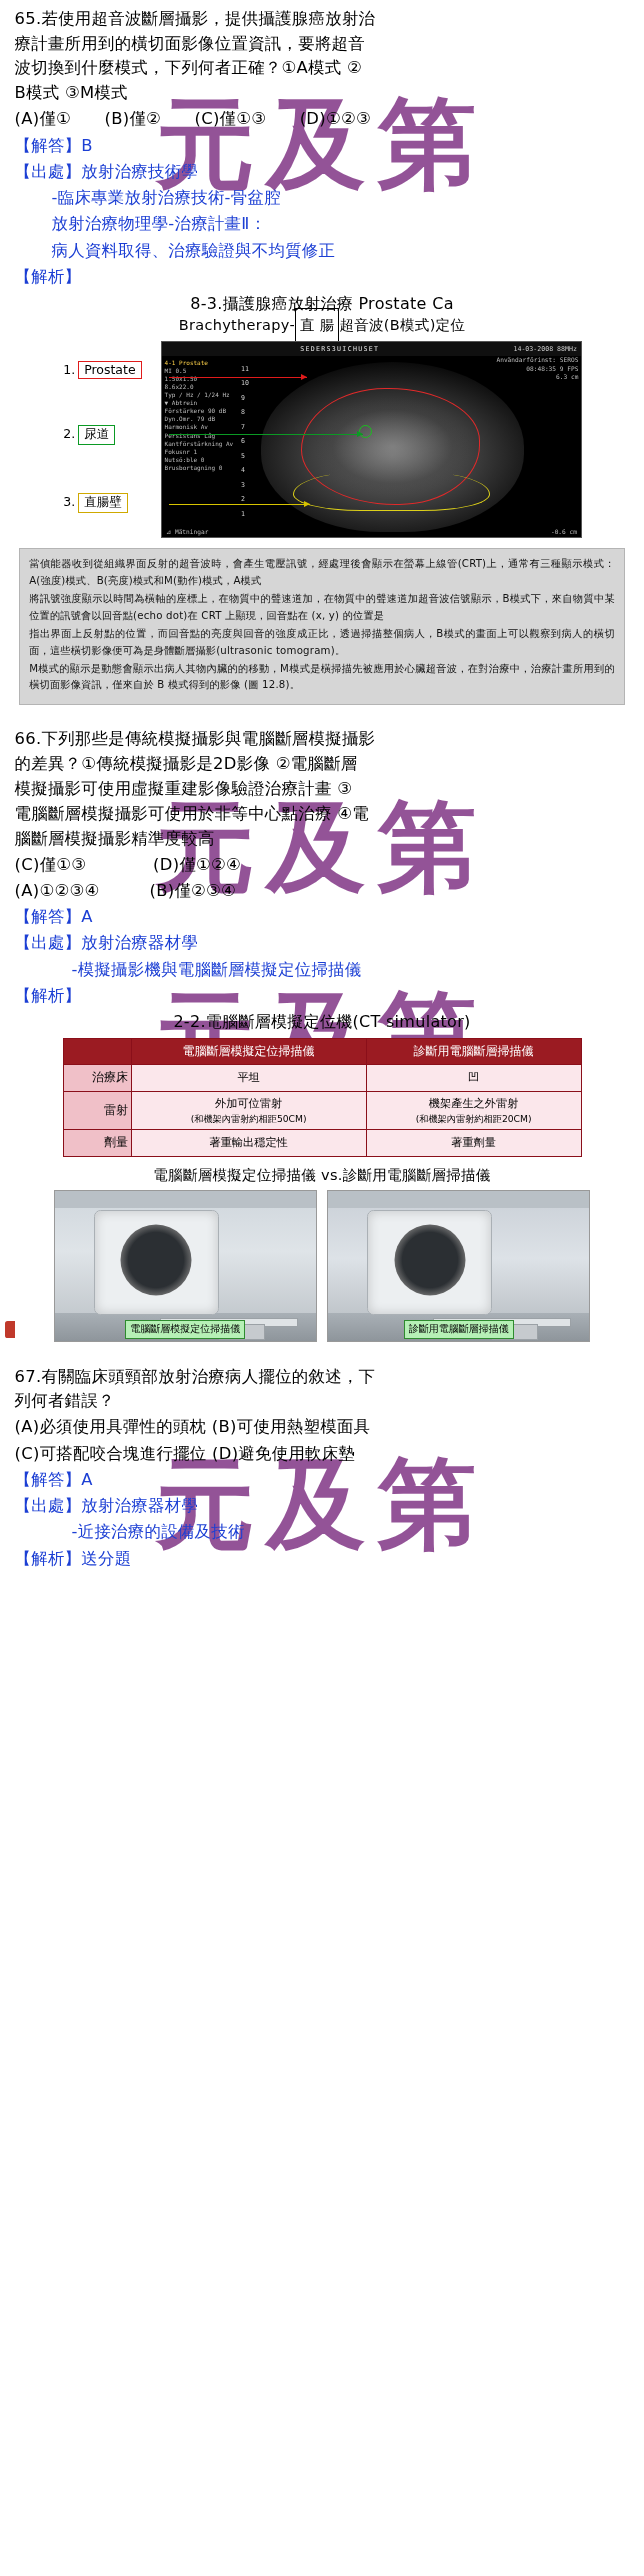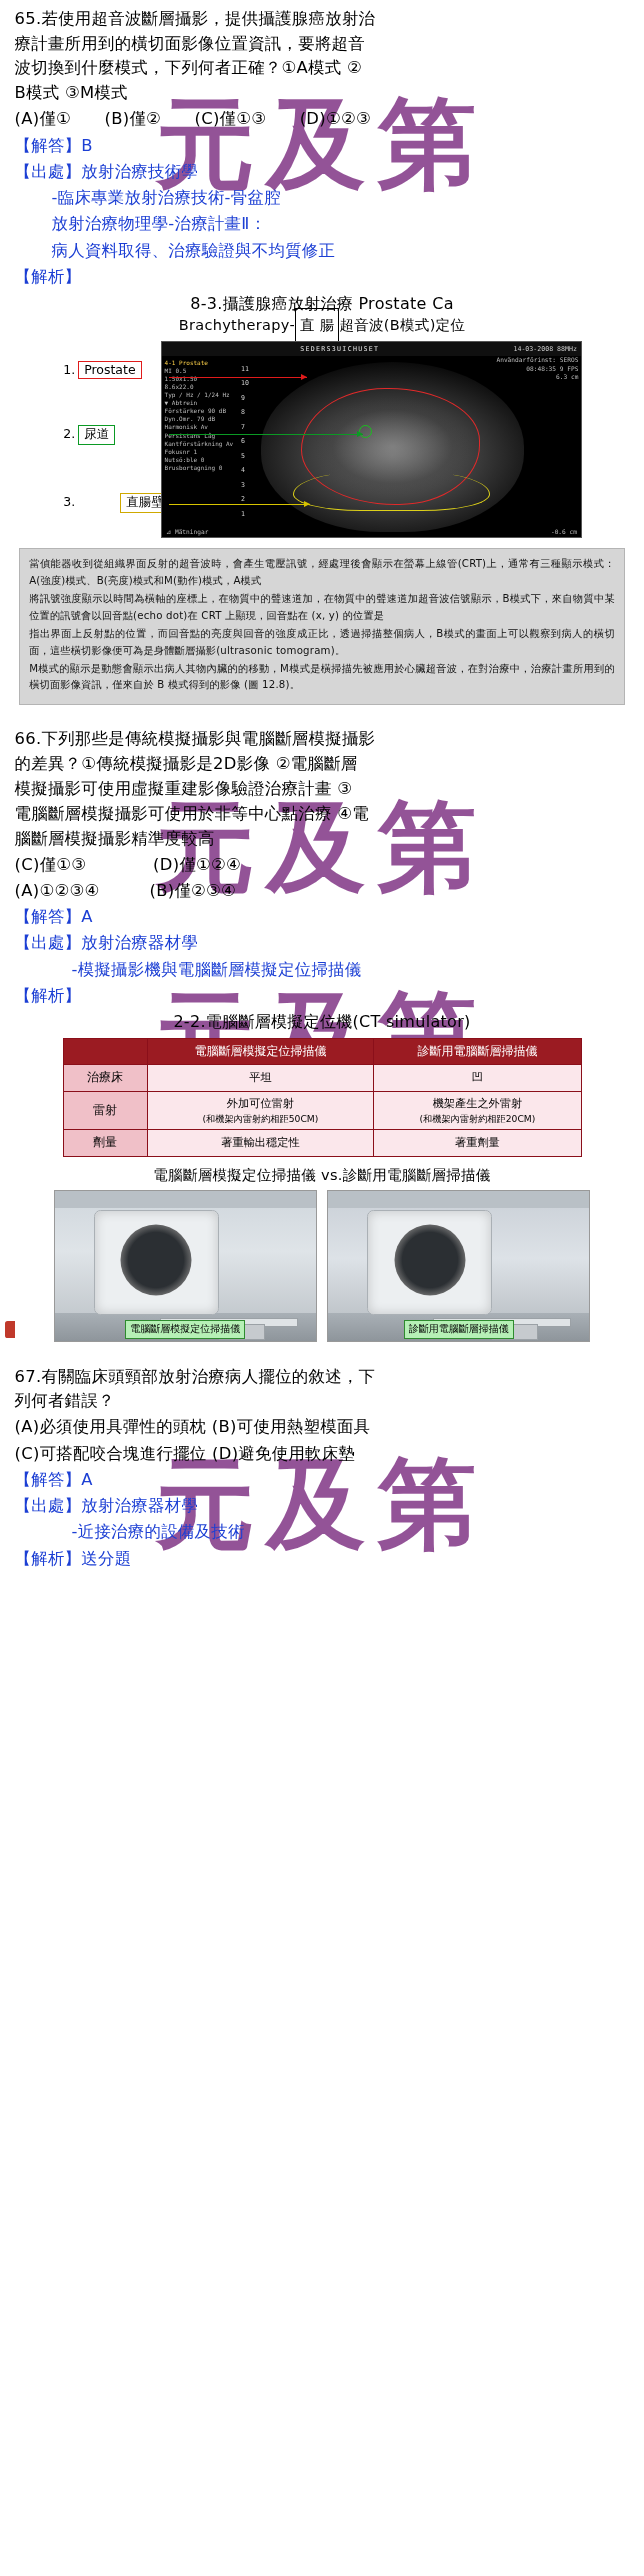--- a/index.html
+++ b/index.html
@@ -105,21 +105,21 @@
     left: 1.3px;
     white-space: nowrap;
   }
   .us-label .num { margin-right: 2.6px; }
   .us-label .tag {
     border: 1.3px solid #e01b1b;
     padding: 0.7px 5.3px;
     display: inline-block;
   }
   .us-label.green .tag { border-color: #0b9a24; }
-  .us-label.yellow .tag { border-color: #cfa900; margin-left: 42px; }
+  .us-label.yellow .tag { border-color: #cfa900; }
 
   .us-img {
     width: 421px;
     height: 197px;
     background: #000;
     position: relative;
     overflow: hidden;
     border: 0.7px solid #555;
     padding-left: 6px;
   }
@@ -264,22 +264,23 @@
   }
   table.ct thead th {
     background: #9b1b22;
     color: #fff;
     font-weight: normal;
     font-size: 12px;
   }
   table.ct thead th.corner { background: #9b1b22; border-color: #8a0f1a; }
   table.ct td.rowhdr {
     background: #f0c0c8;
-    width: 84px;
+    width: 68px;
     font-size: 12px;
+    text-align: right;
   }
   table.ct td.cell { background: #fbe7eb; }
   table.ct td .sub { font-size: 9.2px; }
 
   .vs-title {
     text-align: center;
     font-size: 14.5px;
     margin: 9.2px 0 5.3px 0;
     letter-spacing: 0.3px;
   }

